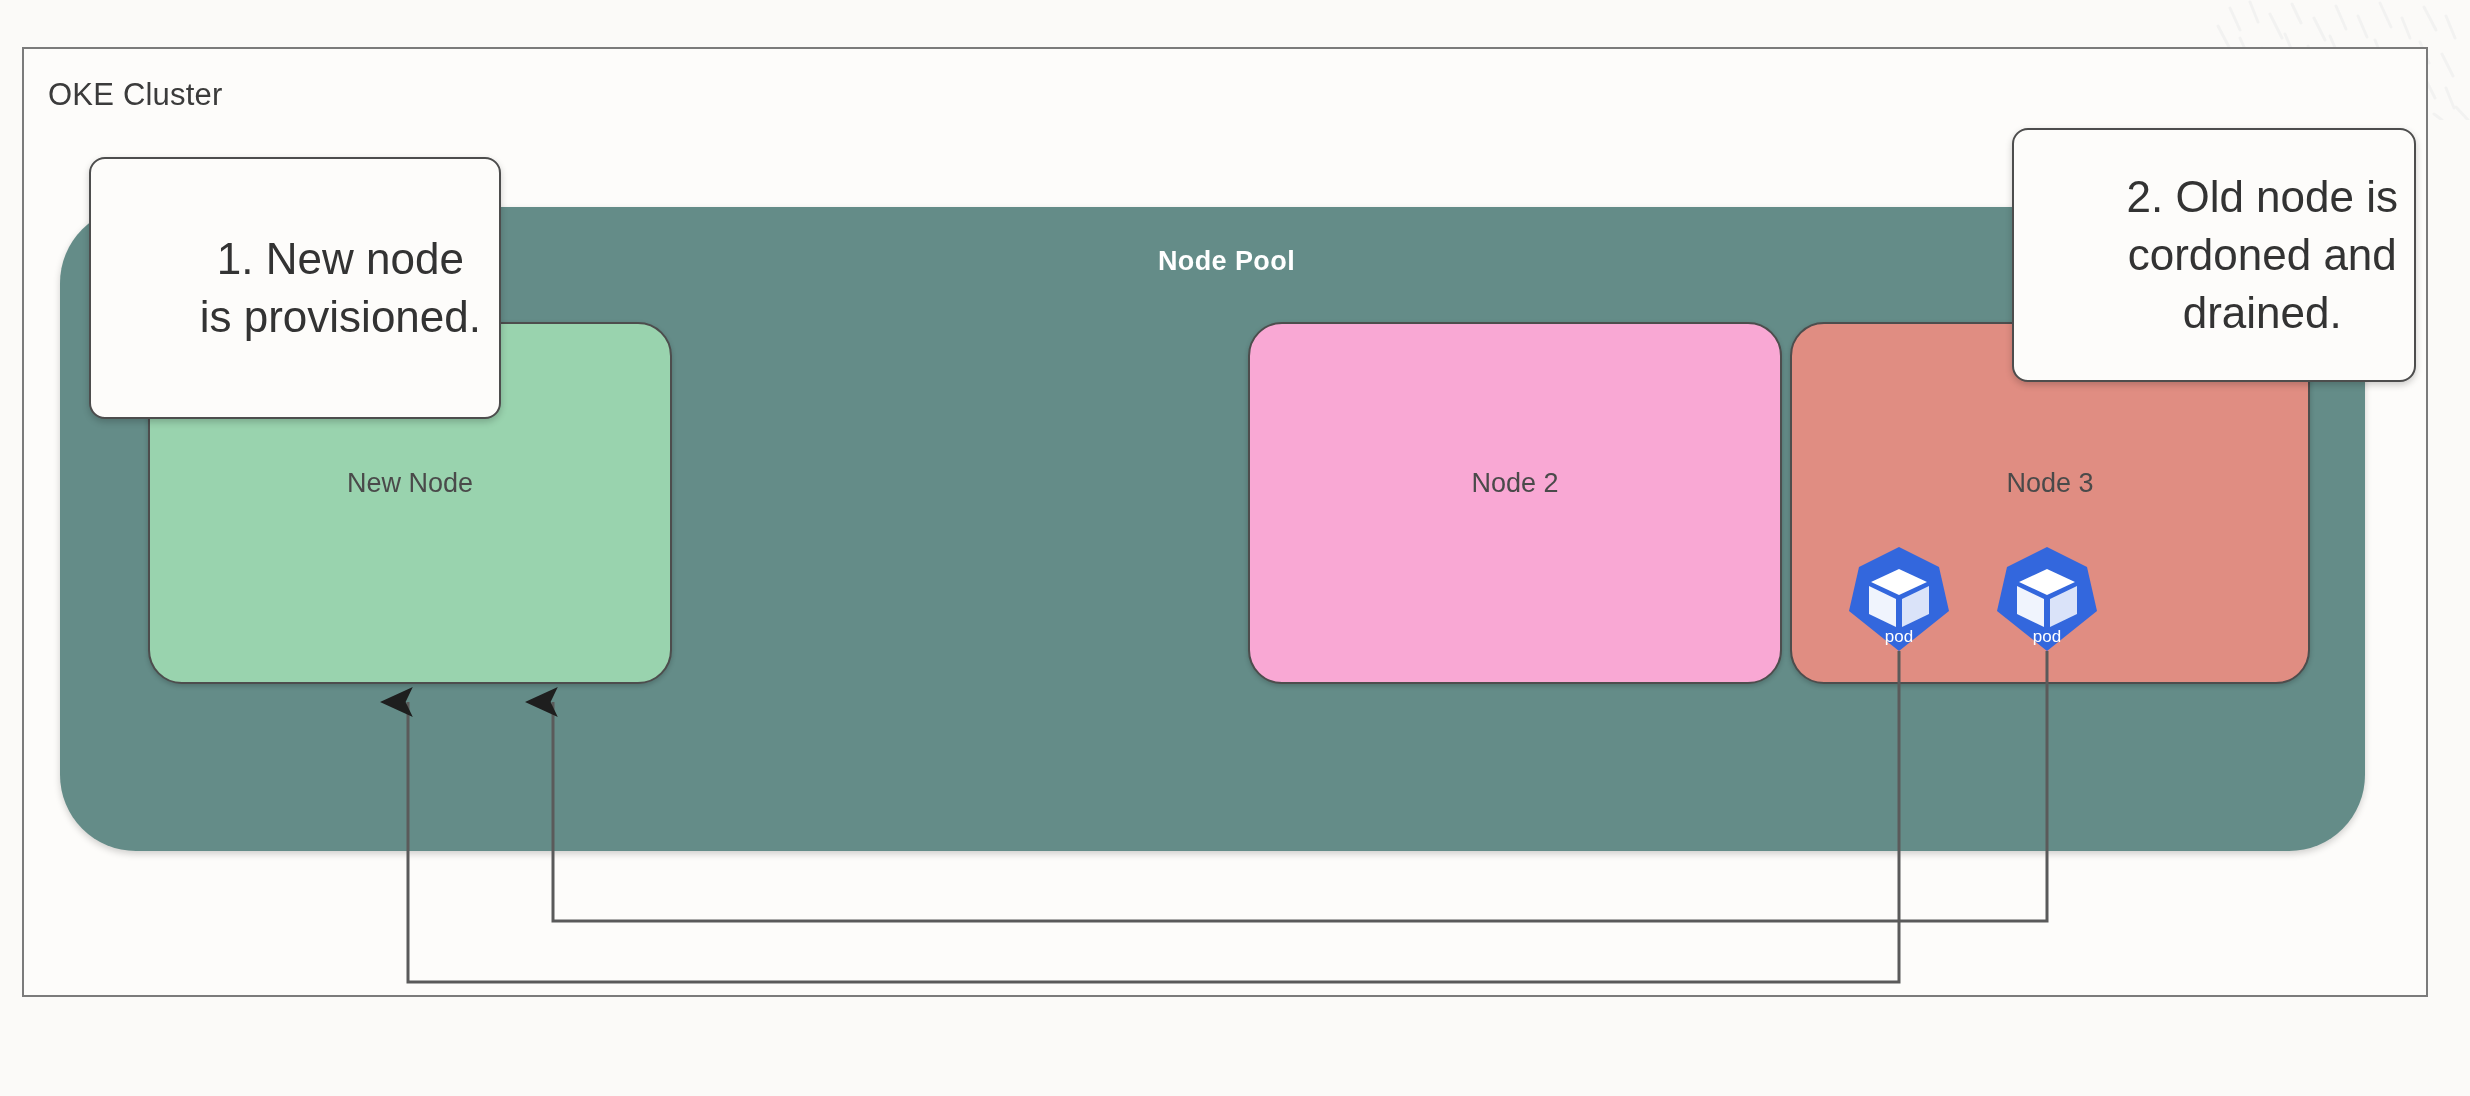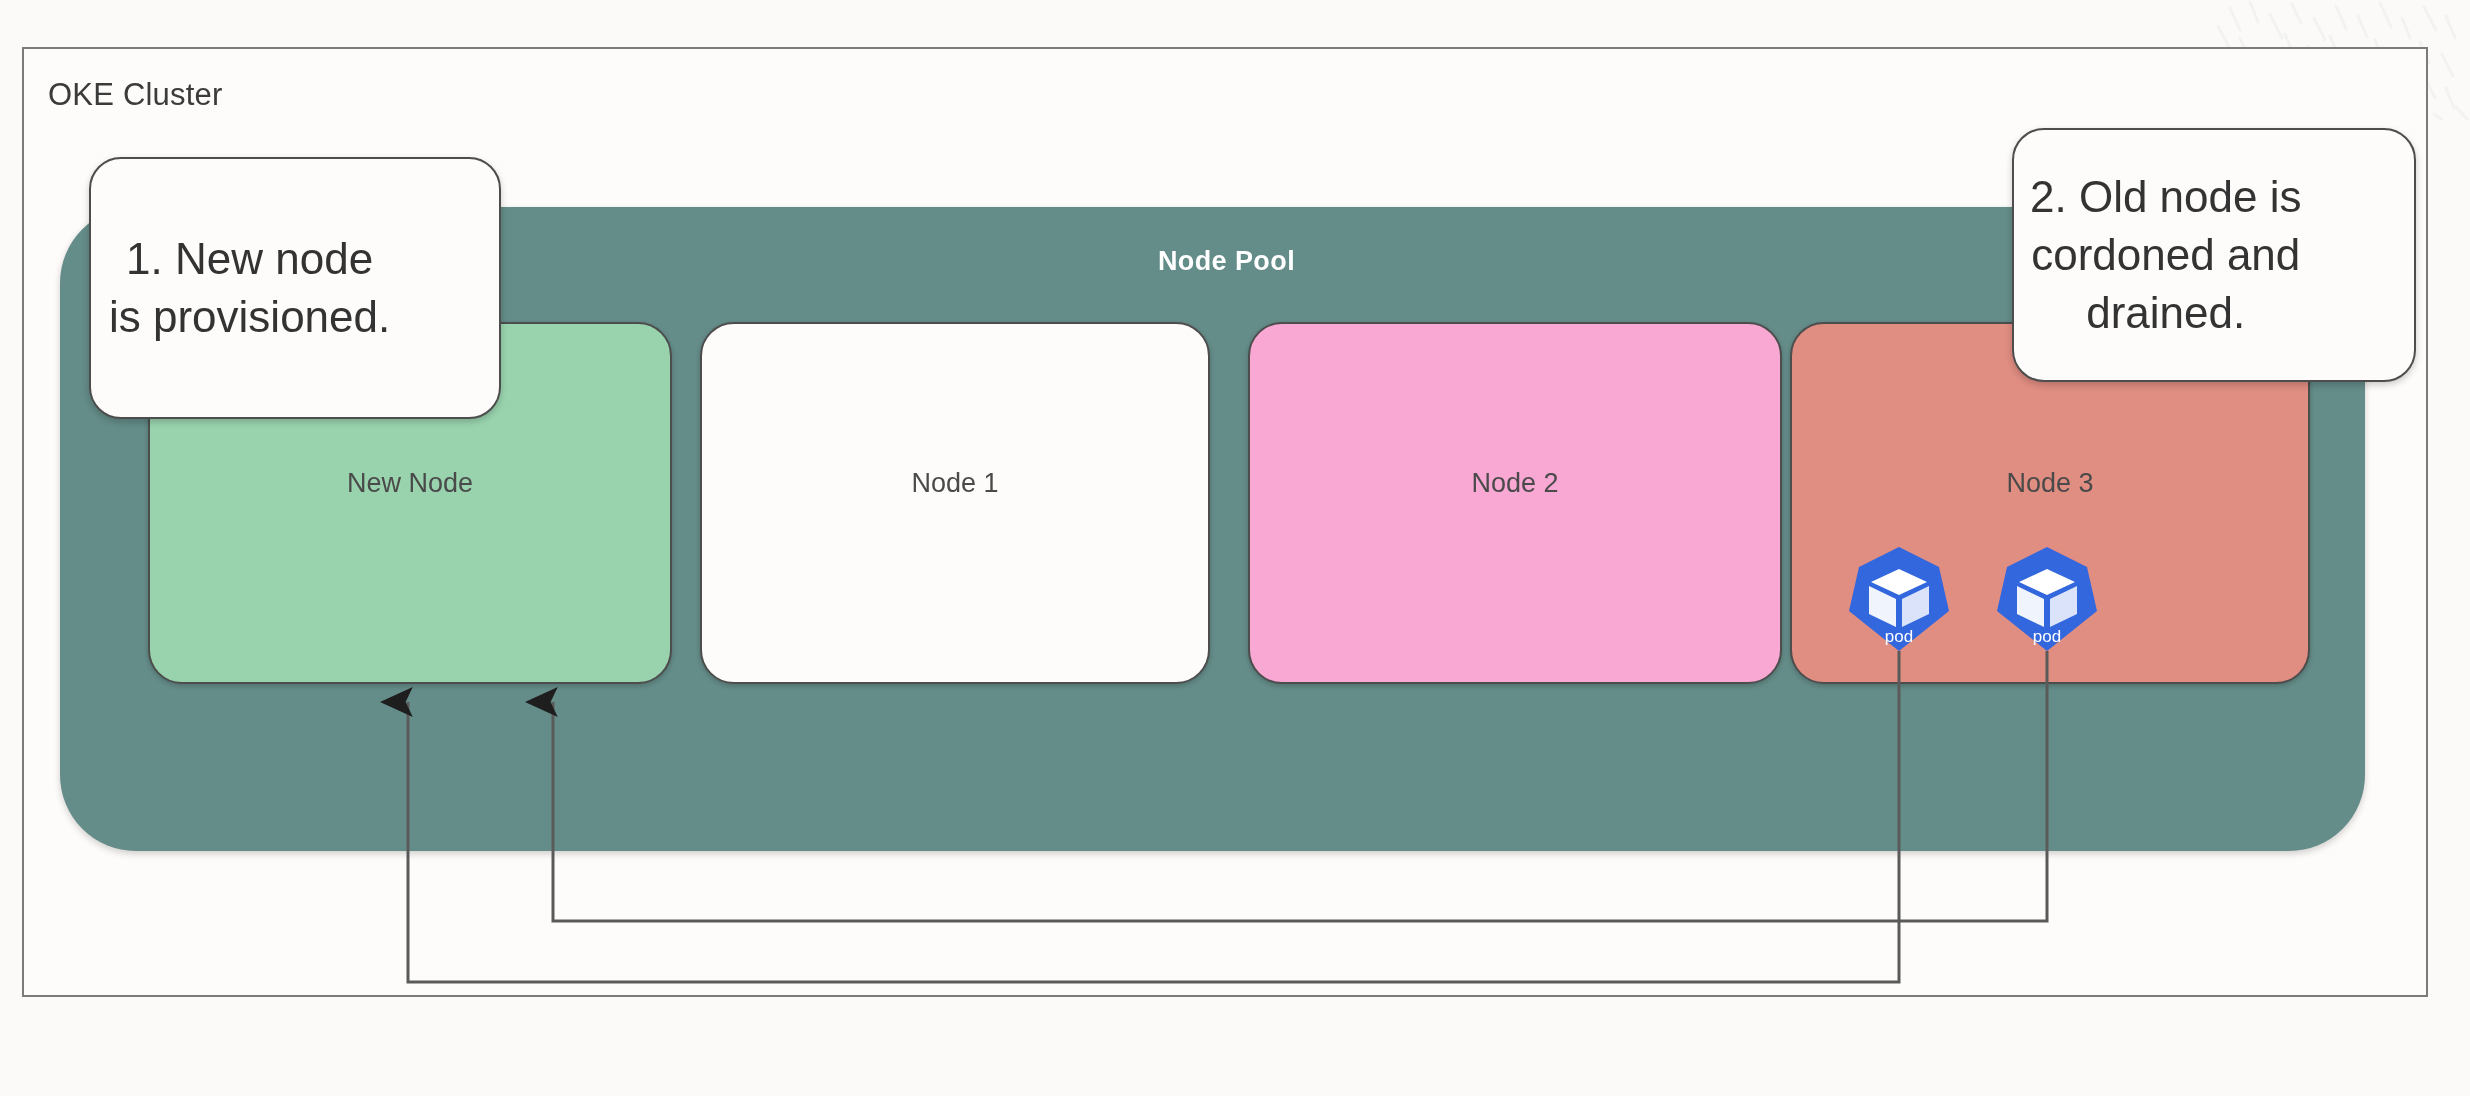--- a/index.html
+++ b/index.html
@@ -110,26 +110,26 @@
     height: 108px;
   }
   .pod-1 { left: 1845px; top: 545px; }
   .pod-2 { left: 1993px; top: 545px; }
 
   
   .callout {
     position: absolute;
     background: #fdfcfa;
     border: 2px solid #4d4d4d;
-    border-radius: 32px;
+    border-radius: 16px;
     box-sizing: border-box;
     box-shadow: 0 3px 7px rgba(0,0,0,0.20);
     display: flex;
     align-items: center;
-    justify-content: flex-start;
+    justify-content: flex-end;
     text-align: center;
     color: #333333;
     line-height: 1.32;
   }
   .callout-1 {
     left: 89px;
     top: 157px;
     width: 412px;
     height: 262px;
     font-size: 44px;
@@ -189,23 +189,20 @@
   <div class="cluster-title">OKE Cluster</div>
 
   <div class="node-pool">
     <div class="node-pool-label">Node Pool</div>
   </div>
 
   <div class="node node-new">
     <div class="node-label">New Node</div>
   </div>
 
-  <div class="node node-1">
-    <div class="node-label">Node 1</div>
-  </div>
 
   <div class="node node-2">
     <div class="node-label">Node 2</div>
   </div>
 
   <div class="node node-3">
     <div class="node-label">Node 3</div>
   </div>
 
   <svg class="pod pod-1" viewBox="0 0 108 108">

